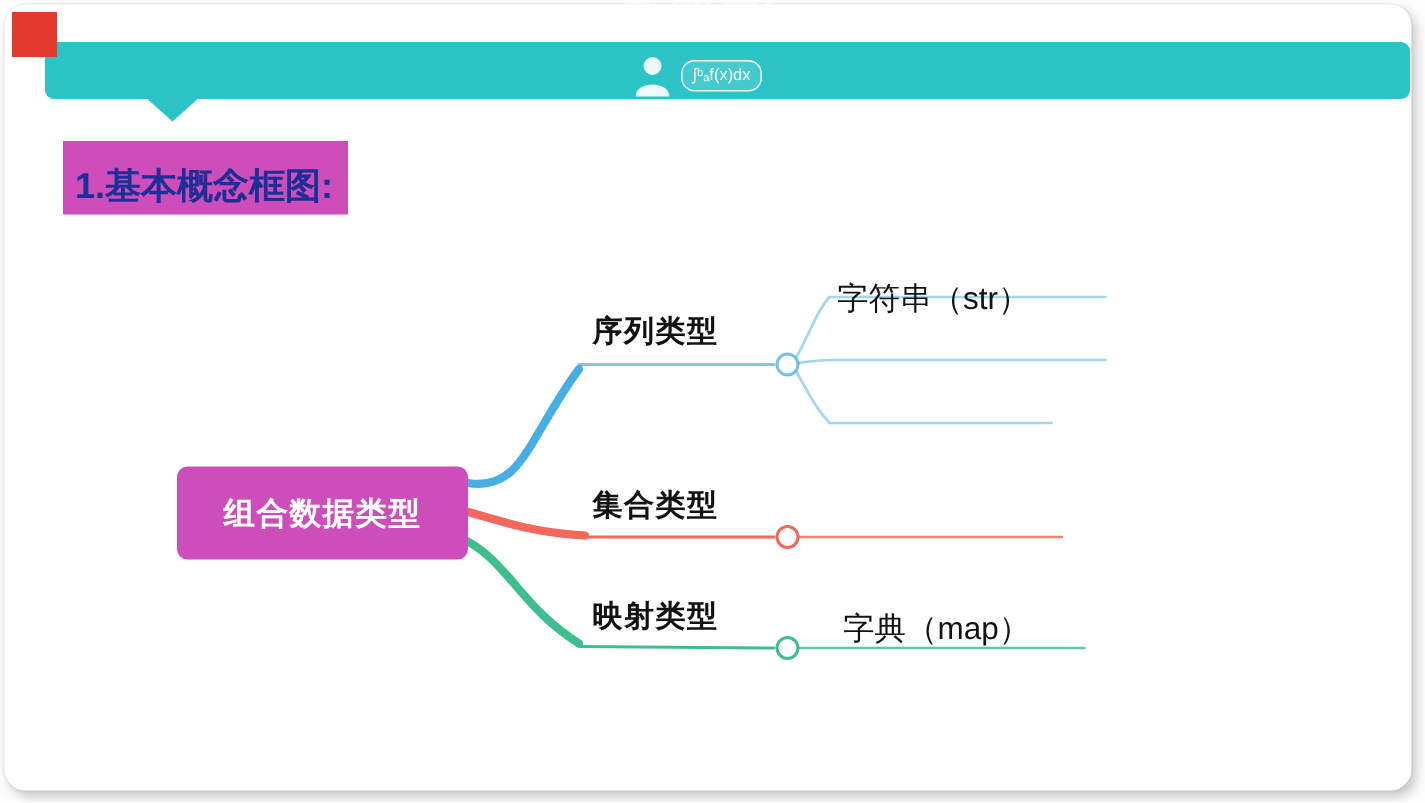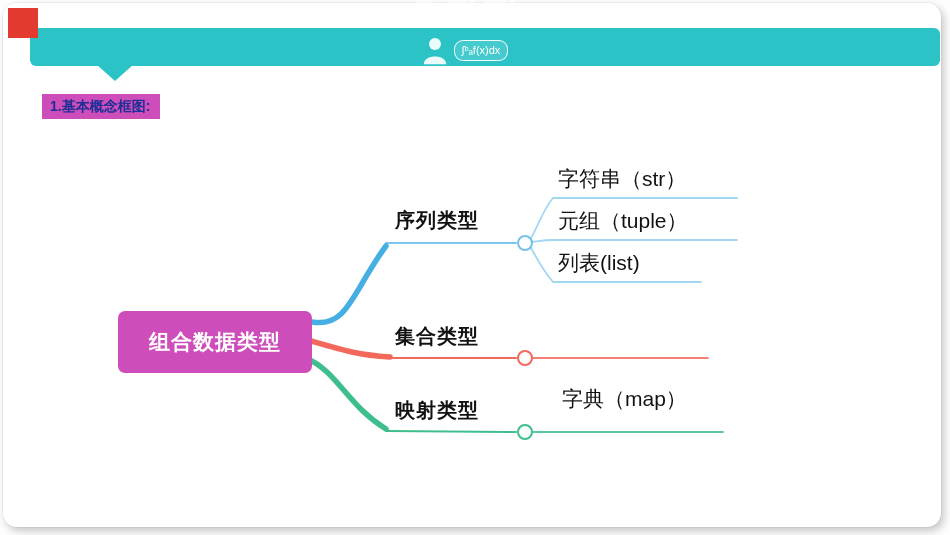--- a/index.html
+++ b/index.html
@@ -35,21 +35,21 @@
   .logo-wrap{display:flex;align-items:center;gap:4px;}
   .person-icon svg{display:block;width:30px;height:32px;}
   .formula{
     border:1.5px solid rgba(255,255,255,0.95);color:#fff;border-radius:9px;
     padding:4px 7px;font-size:11px;line-height:1;white-space:nowrap;
     background:rgba(255,255,255,0.12);
   }
   .title-chip{
     position:absolute;left:42px;top:94px;z-index:3;
     background:var(--magenta,#d04cbc);color:var(--title-blue,#1d2f96);
-    font-size:14px;font-weight:bold;padding:5px 10px 5px 8px;line-height:1.1;
+    font-size:24px;font-weight:bold;padding:18px 10px 5px 8px;line-height:1.1;
   }
   .map-lines{position:absolute;left:0;top:0;z-index:2;}
   .curve{fill:none;stroke-width:5.5;stroke-linecap:round;}
   .curve-blue{stroke:var(--blue,#45aee3);}
   .curve-red{stroke:var(--red,#f2685a);}
   .curve-green{stroke:var(--green,#3fbe8d);}
   .thin{fill:none;stroke-width:2;stroke-linecap:round;}
   .thin-blue{stroke:var(--blue,#45aee3);stroke-opacity:0.7;}
   .thin-red{stroke:var(--red,#f2685a);}
   .thin-green{stroke:var(--green,#3fbe8d);}
@@ -61,21 +61,21 @@
   .nc-blue{stroke:var(--blue,#45aee3);stroke-opacity:0.75;}
   .nc-red{stroke:var(--red,#f2685a);}
   .nc-green{stroke:var(--green,#3fbe8d);}
   .root-node{
     position:absolute;left:118px;top:311px;width:194px;height:62px;z-index:3;
     background:var(--magenta,#cb4cb8);border-radius:7px;color:#fff;
     font-size:21px;font-weight:bold;letter-spacing:1px;
     display:flex;align-items:center;justify-content:center;
   }
   .branch-label{position:absolute;z-index:3;font-size:20px;font-weight:bold;color:#121212;letter-spacing:1px;}
-  .child-label{position:absolute;z-index:3;font-size:21px;color:#121212;}
+  .child-label{position:absolute;z-index:3;font-size:21px;color:#121212;margin-top:20px;}
   .b1{left:395px;top:207px;}
   .b2{left:395px;top:323px;}
   .b3{left:395px;top:397px;}
   .c11{left:558px;top:165px;}
   .c12{left:558px;top:207px;}
   .c13{left:558px;top:249px;}
   .c21{left:562px;top:323px;}
   .c31{left:562px;top:385px;}
 </style>
 </head>
@@ -123,16 +123,14 @@
     <path class="fan fan-green" d="M 533 432 L 723 432"></path>
   </svg>
 
   <div class="root-node">组合数据类型</div>
 
   <div class="branch-label b1">序列类型</div>
   <div class="branch-label b2">集合类型</div>
   <div class="branch-label b3">映射类型</div>
 
   <div class="child-label c11">字符串（str）</div>
-  <div class="child-label c12">元组（tuple）</div>
-  <div class="child-label c13">列表(list)</div>
   <div class="child-label c31">字典（map）</div>
 </div>
 
 </body></html>

